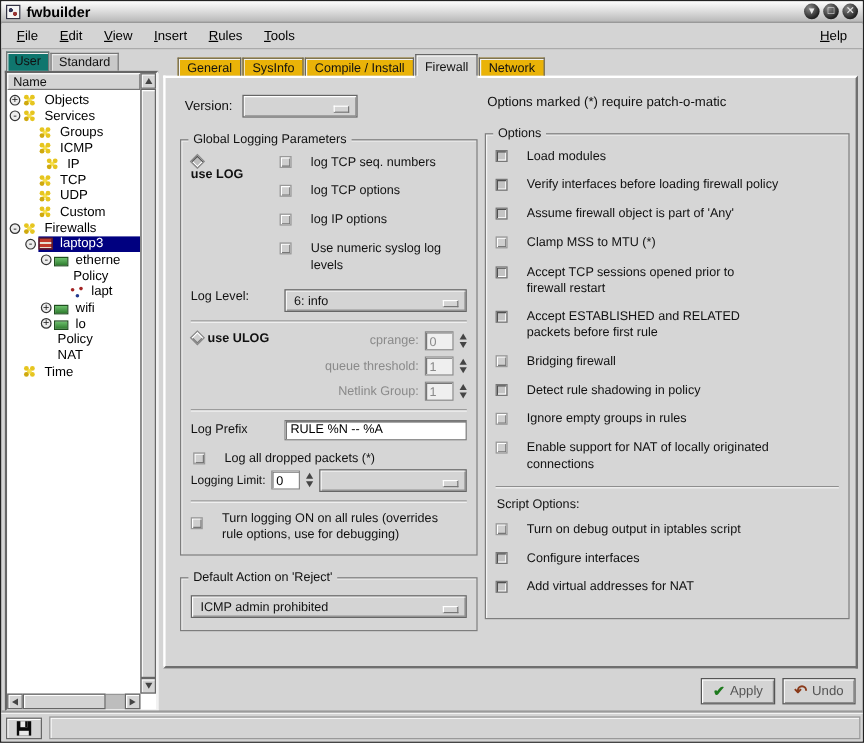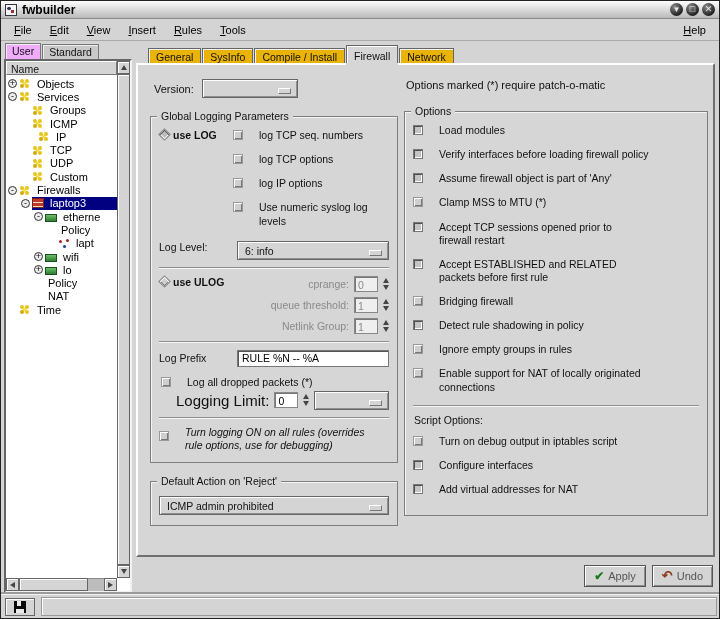--- a/index.html
+++ b/index.html
@@ -30,21 +30,21 @@
   .mi { display:inline-block; padding:3px 9px; color:#000; }
   .mi::first-letter { text-decoration:underline; }
   .mi-help { margin-left:auto; }
   .sep { height:2px; border-top:1px solid #8e8e8e; border-bottom:1px solid #f6f6f6; margin:7px 0; }
   
   .sidebar { position:absolute; left:3px; top:42px; width:128px; bottom:25px; }
   .side-tabs { height:16px; display:flex; padding-left:1px; }
   .stab { padding:1px 6px; height:15px; margin-right:1px; position:relative; top:1px;
     background:#c9c9c9; border:1px solid #777; border-bottom:none;
     box-shadow:inset 1px 1px 0 #eee; font-size:10.5px; }
-  .stab.active { background:#f0abfc; top:0; height:16px; z-index:2; }
+  .stab.active { background:#0f766e; top:0; height:16px; z-index:2; }
   .tree-frame { position:absolute; left:0; right:0; top:16px; bottom:0;
     background:#fff; border:2px solid; border-color:#666 #f2f2f2 #f2f2f2 #666; }
   .tree-header { position:absolute; left:0; top:0; right:13px; height:14px;
     background:#d4d4d4; border:1px solid; border-color:#fff #777 #777 #fff;
     padding:1px 4px; font-size:10.5px; }
   .tree-body { position:absolute; left:0; top:14px; right:13px; bottom:13px;
     overflow:hidden; background:#fff; padding-top:2px; }
   .trow { height:13.3px; display:flex; align-items:center; white-space:nowrap; }
   .trow.selected { background:linear-gradient(90deg, transparent 0, transparent 0); }
   .trow.selected .selwrap { background:#000080; }
@@ -126,21 +126,21 @@
   .spinbox { width:24px; height:16px; background:#efefef; border:1px solid #888;
     box-shadow:inset 1px 1px 0 #777; padding:2px 3px; color:#8a8a8a; font-size:10.5px; }
   .spinbox.on { background:#fff; color:#000; }
   .spinarrows { display:flex; flex-direction:column; gap:2px; }
   .prefix-row { display:flex; align-items:center; gap:6px; }
   .prefix-label { width:72px; font-size:10.5px; }
   .text-input { flex:1; height:17px; background:#fff; border:1px solid #777;
     box-shadow:inset 1px 1px 0 #555; font-family:"Liberation Sans",sans-serif;
     font-size:10.5px; padding:1px 4px; }
   .limit-row { display:flex; align-items:center; gap:5px; margin-top:2px; }
-  .limit-label { font-size:15px;margin-left:17px; }
+  .limit-label { font-size:10px; }
   .limit-combo { flex:1; }
   
   .btn-row { position:absolute; right:2px; bottom:6px; display:flex; gap:6px; }
   .btn { height:22px; padding:3px 9px; background:#d4d4d4; border:1px solid #555;
     box-shadow:inset 1px 1px 0 #fff, inset -1px -1px 0 #8c8c8c;
     display:flex; align-items:center; gap:4px; color:#555; font-size:11px; }
   .check-glyph { color:#1d7a1d; font-weight:bold; font-size:12px; }
   .undo-glyph { color:#8a3a1a; font-weight:bold; font-size:13px; line-height:10px; }
   
   .statusbar { position:absolute; left:0; right:0; bottom:0; height:24px; background:#d4d4d4;
@@ -357,21 +357,21 @@
         <span>Version:</span>
         <div class="combo" style="width:96px;">
           <span></span>
         </div>
       </div>
 
       <div class="groupbox">
         <span class="gtitle">Global Logging Parameters</span>
 
         <div class="log-row1">
-          <span class="radiorow" style="width:78px;">
+          <span class="radiorow" style="width:78px;flex-direction:column;">
             <span class="radio sel"></span>
             <span class="cblabel" style="font-weight:bold;">use LOG</span>
           </span>
           <div class="stack">
 
           <div class="cbrow">
                 <span class="cb"></span>
                 <span class="cblabel">log TCP seq. numbers</span>
               </div>
               <div class="cbrow">
@@ -451,21 +451,21 @@
             <span class="tri tri-up"></span>
             <span class="tri tri-down"></span>
           </span>
           <div class="combo limit-combo">
             <span></span>
           </div>
         </div>
 
         <div class="sep"></div>
 
-        <div class="cbrow" style="margin-bottom:2px;font-style:italic;">
+        <div class="cbrow" style="margin-bottom:2px;">
           <span class="cb" style="margin-top:5px;"></span>
           <span class="cblabel">Turn logging ON on all rules (overrides
 rule options, use for debugging)</span>
         </div>
       </div>
 
       <div class="groupbox" style="margin-top:18px; padding-bottom:10px;">
         <span class="gtitle">Default Action on 'Reject'</span>
         <div class="combo" style="margin-top:2px;">
           <span>ICMP admin prohibited</span>

